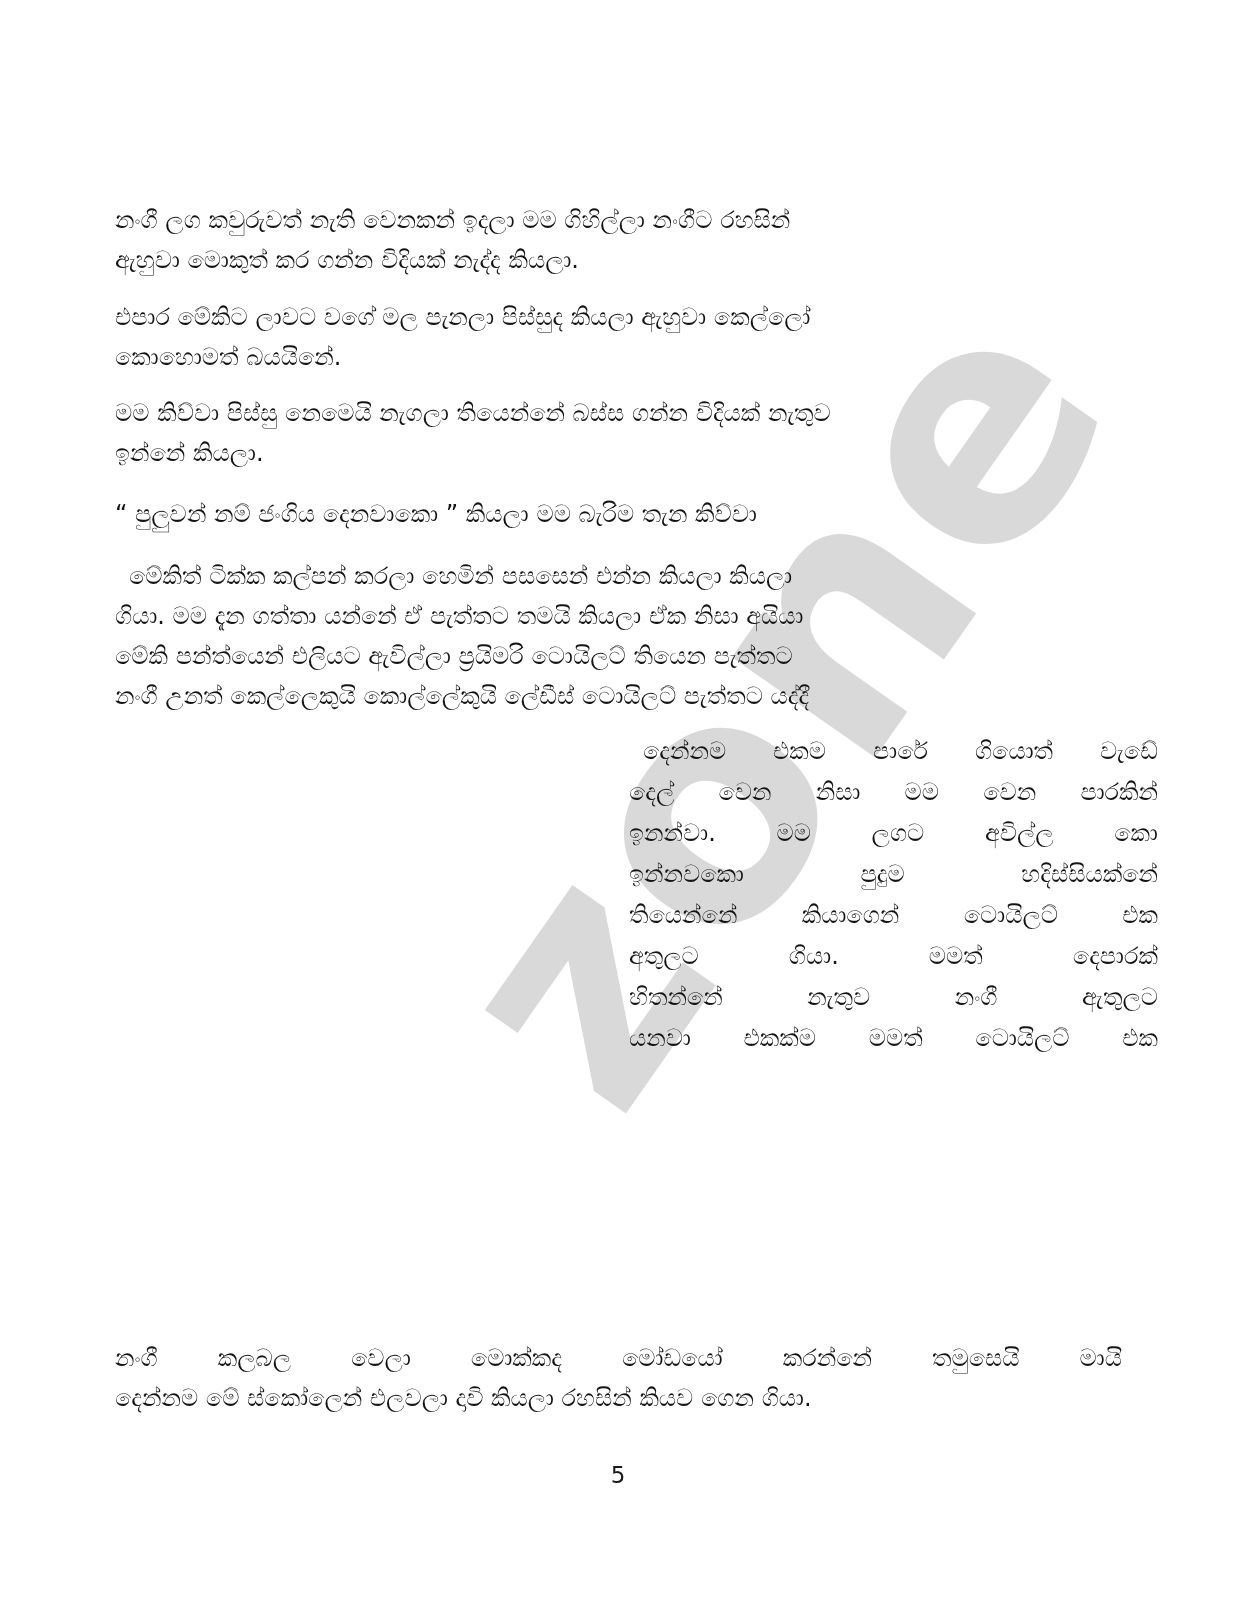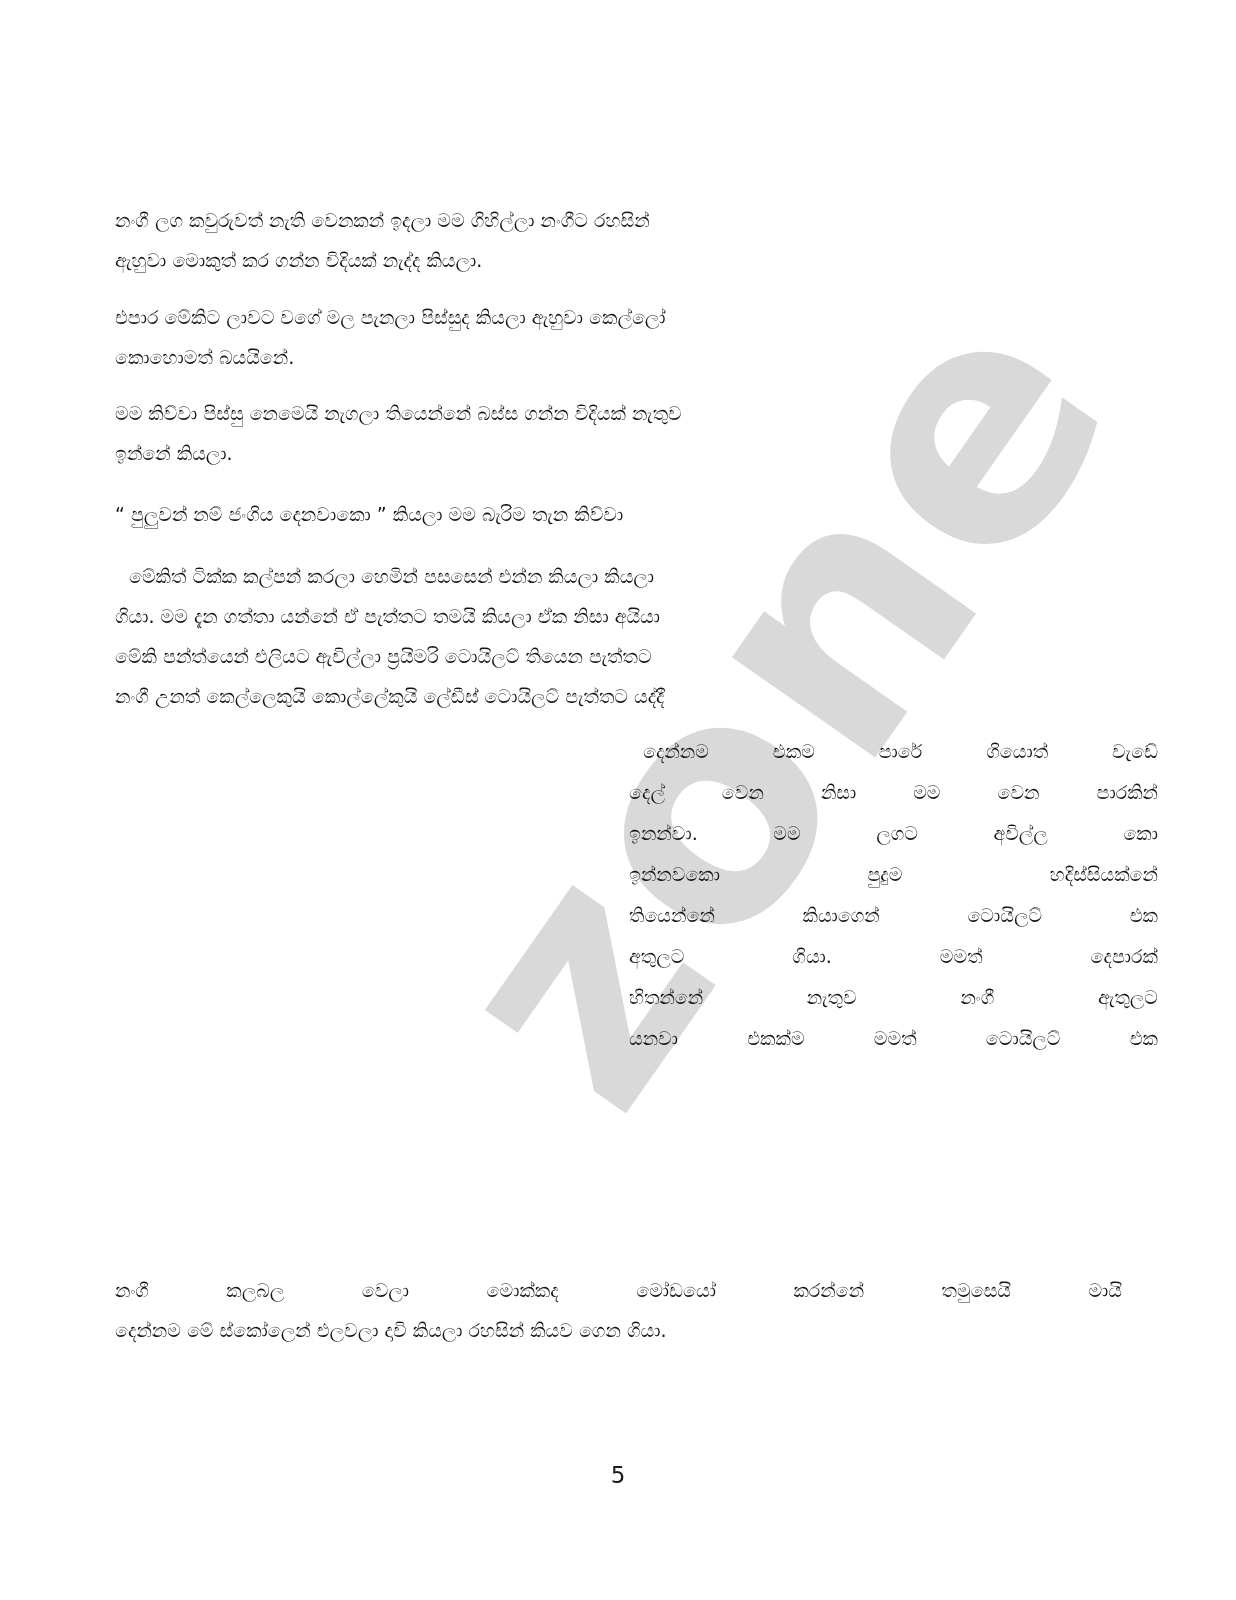--- a/index.html
+++ b/index.html
@@ -20,21 +20,21 @@
     color:#d9d9d9;
     letter-spacing:8px;
     white-space:nowrap;
     z-index:0;
     user-select:none;
   }
   .para{
     position:absolute;
     left:115px;
     width:1007px;
-    font-size:19px;
+    font-size:24px;
     line-height:40px;
     z-index:1;
   }
   .para.right-col{
     left:593px;
     width:529px;
     line-height:41px;
     margin-left:36px;
   }
   .line{
@@ -97,20 +97,20 @@
     <div class="line just indent">දෙන්නම එකම පාරේ ගියොත් වැඩේ</div>
     <div class="line just">දෙල් වෙන නිසා මම වෙන පාරකින්</div>
     <div class="line just">ඉනන්වා. මම ලගට අවිල්ල කො</div>
     <div class="line just">ඉන්නවකො පුදුම හදිස්සියක්නේ</div>
     <div class="line just">තියෙන්නේ කියාගෙන් ටොයිලට් එක</div>
     <div class="line just">අතුලට ගියා. මමත් දෙපාරක්</div>
     <div class="line just">හිතන්නේ නැතුව නංගී ඇතුලට</div>
     <div class="line just">යනවා එකක්ම මමත් ටොයිලට් එක</div>
   </div>
 
-  <div class="para" style="top:1270px">
+  <div class="para" style="top:1338px">
     <div class="line just">නංගී කලබල වෙලා මොක්කද මෝඩයෝ කරන්නේ තමුසෙයි මායි</div>
     <div class="line">දෙන්නම මේ ස්කෝලෙන් එලවලා දාවි කියලා රහසින් කියව ගෙන ගියා.</div>
   </div>
 
   <div class="page-number">5</div>
 
 </div>
 
 </body></html>

